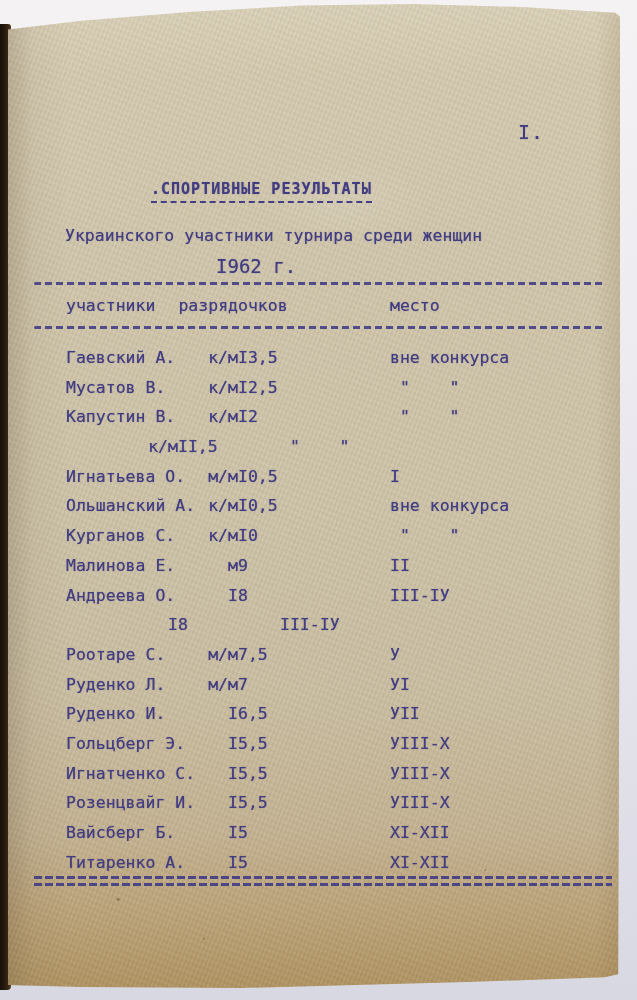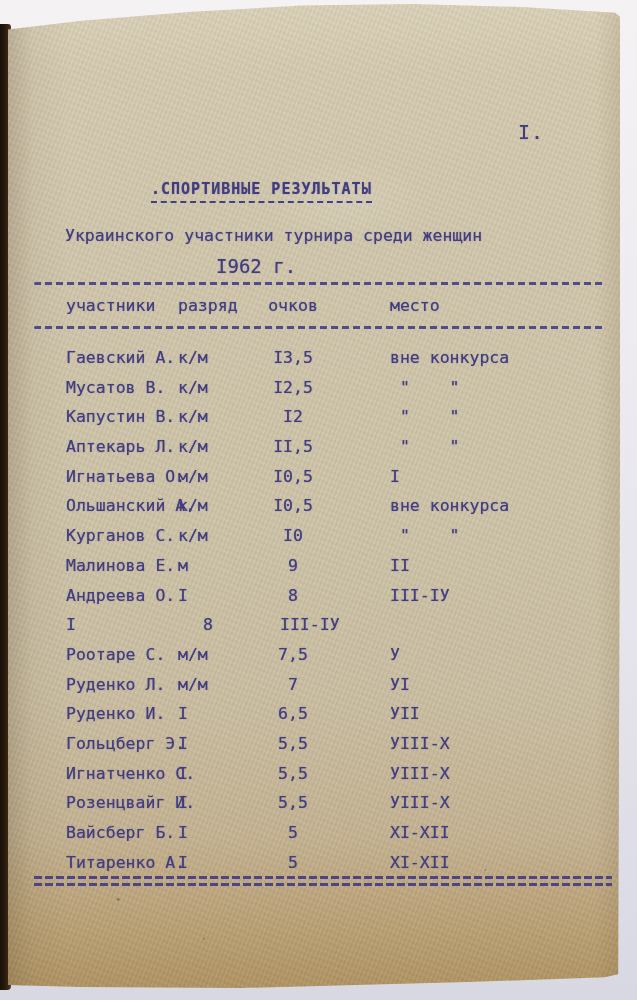--- a/index.html
+++ b/index.html
@@ -53,22 +53,22 @@
   .rule-double{
     position:absolute;left:26px;width:578px;top:872px;height:11px;opacity:.92;
     background:
       repeating-linear-gradient(90deg,#433e86 0 8px,rgba(67,62,134,0) 8px 11px) 0 0/100% 3px no-repeat,
       repeating-linear-gradient(90deg,#433e86 0 8px,rgba(67,62,134,0) 8px 11px) 0 7px/100% 3px no-repeat;
   }
   .grid-row{
     display:grid;grid-template-columns:112px 60px 110px 1fr;
     padding-left:58px;font-size:16.5px;white-space:pre;
   }
-  .grid-row .c-cat{text-align:left;}
-  .grid-row .c-pts{text-align:center;}
+  .grid-row .c-cat{text-align:right;}
+  .grid-row .c-pts{}
   .grid-row .c-place{padding-left:42px;}
   .thead{position:absolute;left:0;right:0;top:292px;}
   .tbody{position:absolute;left:0;right:0;top:339px;}
   .tbody .grid-row{line-height:29.7px;height:29.7px;}
 </style>
 </head>
 <body>
 
 <div class="scan">
   <div class="spine"></div>
@@ -109,21 +109,20 @@
         <span class="c-pts">I2,5</span>
         <span class="c-place"> "    "</span>
       </div>
         <div class="grid-row ink">
         <span class="c-name">Капустин В.</span>
         <span class="c-cat">к/м</span>
         <span class="c-pts">I2</span>
         <span class="c-place"> "    "</span>
       </div>
         <div class="grid-row ink">
-        <span class="c-name">Аптекарь Л.</span>
         <span class="c-cat">к/м</span>
         <span class="c-pts">II,5</span>
         <span class="c-place"> "    "</span>
       </div>
         <div class="grid-row ink">
         <span class="c-name">Игнатьева О.</span>
         <span class="c-cat">м/м</span>
         <span class="c-pts">I0,5</span>
         <span class="c-place">I</span>
       </div>

